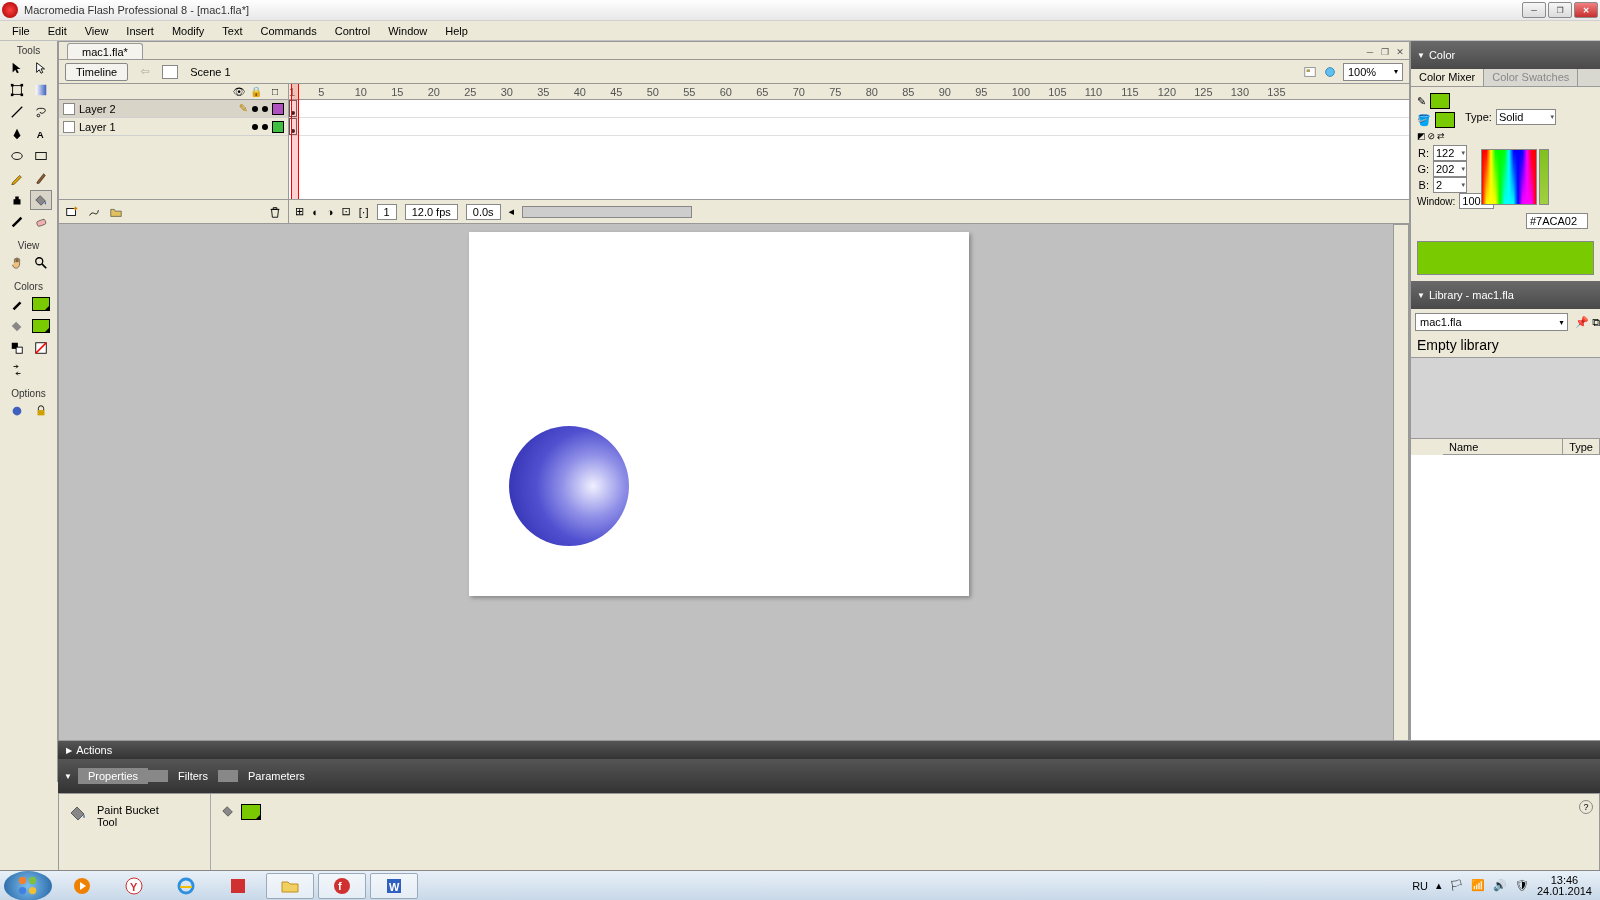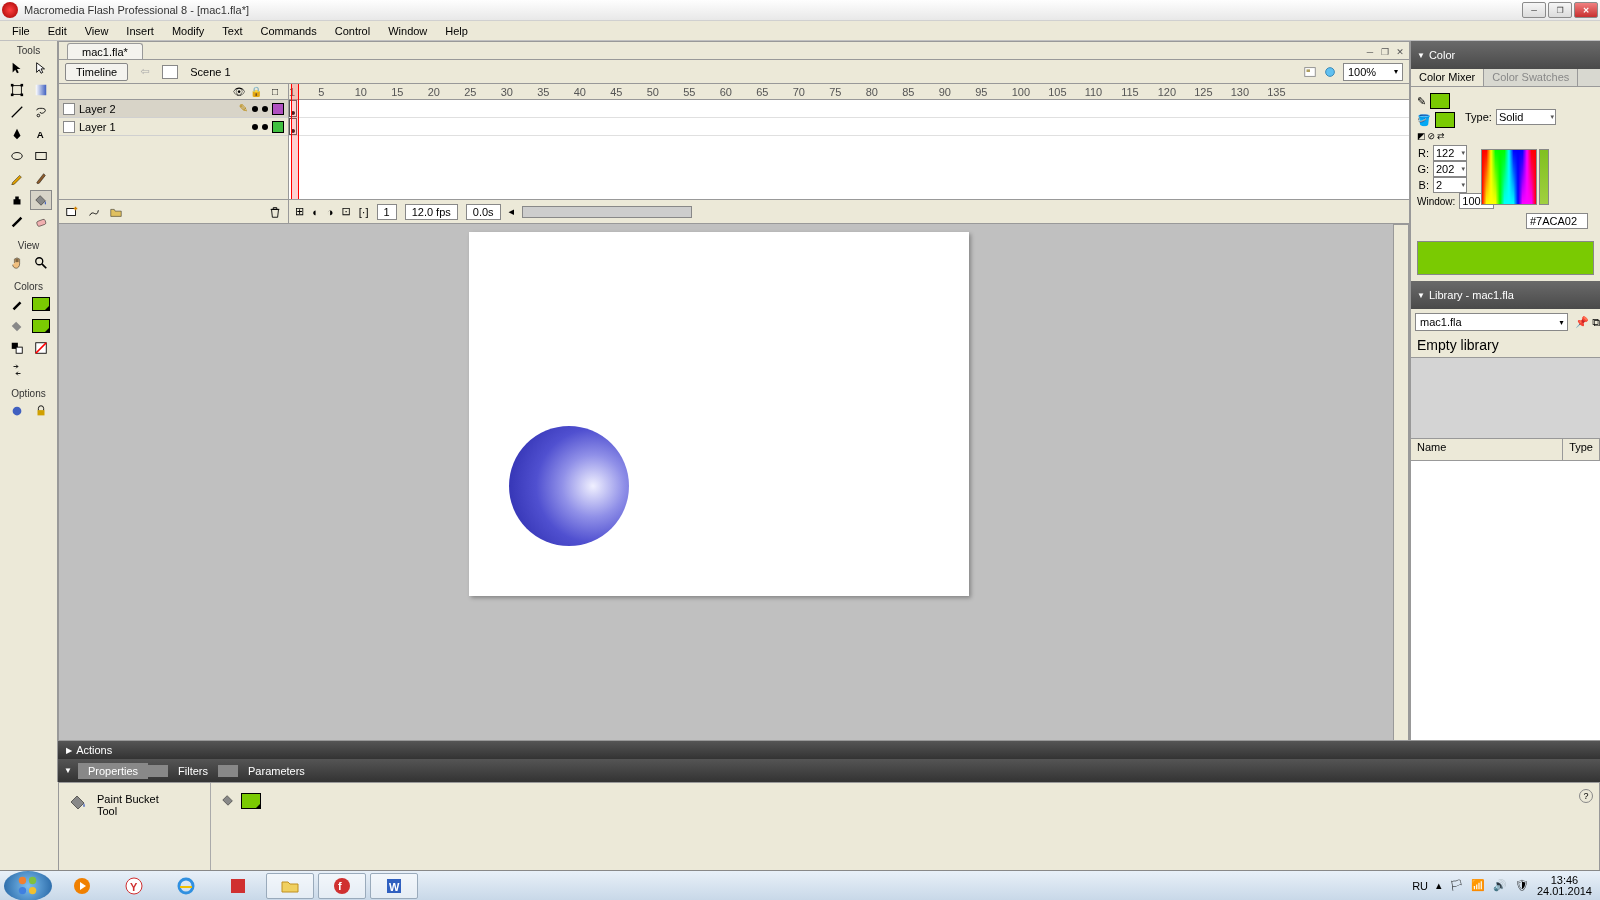--- a/index.html
+++ b/index.html
@@ -95,30 +95,30 @@
 .spectrum{width:56px; height:56px; background:linear-gradient(to bottom,#000,transparent,#fff),linear-gradient(to right,#f00,#ff0,#0f0,#0ff,#00f,#f0f,#f00); background-blend-mode:overlay; border:1px solid #888; position:relative;}
 .huebar{width:10px; height:56px; background:linear-gradient(#80c020,#a0d040); border:1px solid #888;}
 .curcol{height:34px; background:#7ACA02; border:1px solid #888; margin:6px;}
 .hexfld{width:62px;height:16px;background:#fff;border:1px solid #888;padding:0 3px;display:flex;align-items:center;font-size:10px;}
 
 .library { flex:1; display:flex; flex-direction:column;}
 .lib-combo{ margin:4px; height:18px; background:#fff; border:1px solid #888; display:flex; align-items:center; padding:0 4px; justify-content:space-between;}
 .lib-combo:after{content:"▾"; font-size:8px;}
 .lib-empty{padding:2px 6px; font-size:14px;}
 .lib-preview{height:82px; background:#d4d4d4; border-top:1px solid #999; border-bottom:1px solid #999; margin-top:2px;}
-.lib-listhead{height:22px; background:#ece9d8; display:flex; border-bottom:1px solid #999;}
+.lib-listhead{height:16px; background:#ece9d8; display:flex; border-bottom:1px solid #999;margin-left:32px;}
 .lib-listhead span{padding:2px 6px; border-right:1px solid #999;}
 .lib-list{flex:1; background:#fff;}
 .lib-foot{height:18px; border-top:1px solid #999; display:flex; align-items:center; padding:0 4px; gap:4px;}
 
 
 .bottom { position:absolute; left:58px; right:0; bottom:22px; height:138px; background:#ece9d8; border-top:1px solid #999;}
 .actions-bar{height:18px; background:linear-gradient(#555,#333); color:#fff; display:flex; align-items:center; padding:0 8px; gap:4px;}
 .actions-bar:before{content:"▶"; font-size:8px;}
-.prop-tabs{height:23px; background:linear-gradient(#555,#333); color:#fff; display:flex; align-items:center;}
+.prop-tabs{height:34px; background:linear-gradient(#555,#333); color:#fff; display:flex; align-items:center;}
 .prop-tabs:before{content:"▼"; font-size:8px; padding:0 6px;}
 .prop-tabs span{padding:2px 10px;}
 .prop-tabs span.act{ background:#888;}
 .prop-tabs .sep{width:1px; height:12px; background:#888;}
 .prop-body{flex:1; background:#ece9d8; border:1px solid #999; margin:0; height:100px; display:flex;}
 .prop-left{width:152px; border-right:1px solid #aaa; padding:10px; display:flex; gap:8px;}
 .prop-left .tooli{width:20px;height:20px;}
 .prop-mid{padding:10px; display:flex; gap:6px; align-items:flex-start;}
 .prop-sw{width:20px;height:16px; background:#7ACA02; border:1px solid #000; position:relative;}
 .prop-sw:after{content:""; position:absolute; right:-1px; bottom:-1px; border:3px solid transparent; border-right-color:#000; border-bottom-color:#000;}

